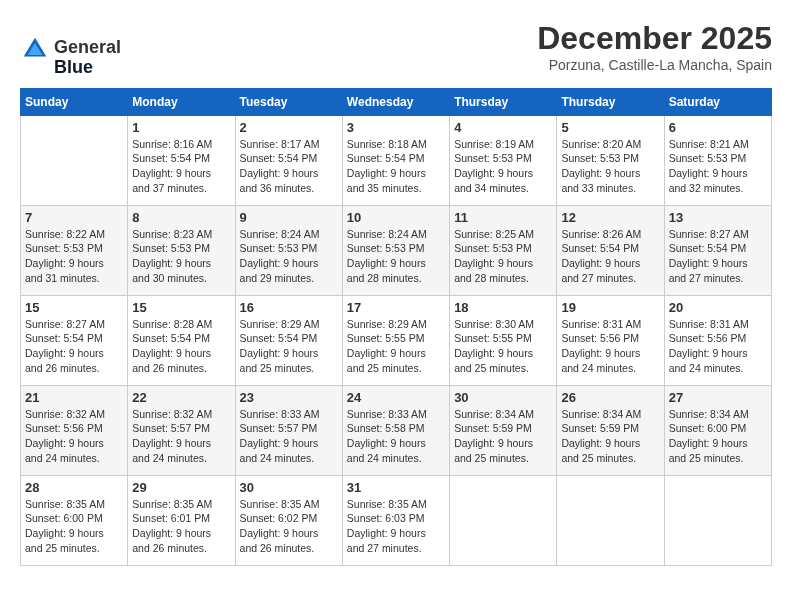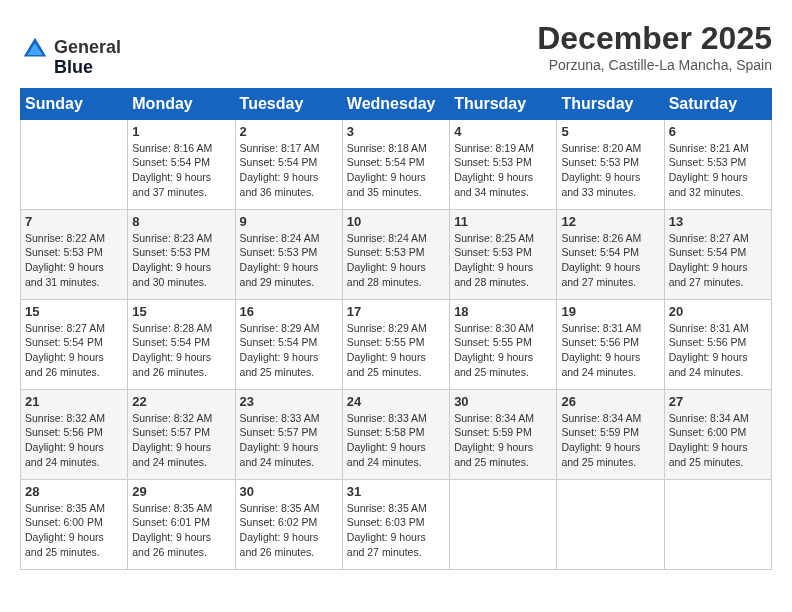--- a/index.html
+++ b/index.html
@@ -47,21 +47,21 @@
     table {
       width: 100%;
       border-collapse: collapse;
       font-size: 11px;
     }
     thead tr th {
       background-color: #1565c0;
       color: #fff;
       padding: 6px 4px;
       text-align: left;
-      font-size: 16px;
+      font-size: 12px;
       font-weight: bold;
       border: 1px solid #1565c0;
     }
     tbody tr td {
       border: 1px solid #ccc;
       vertical-align: top;
       padding: 4px;
       height: 90px;
       width: calc(100% / 7);
       color: #333;

